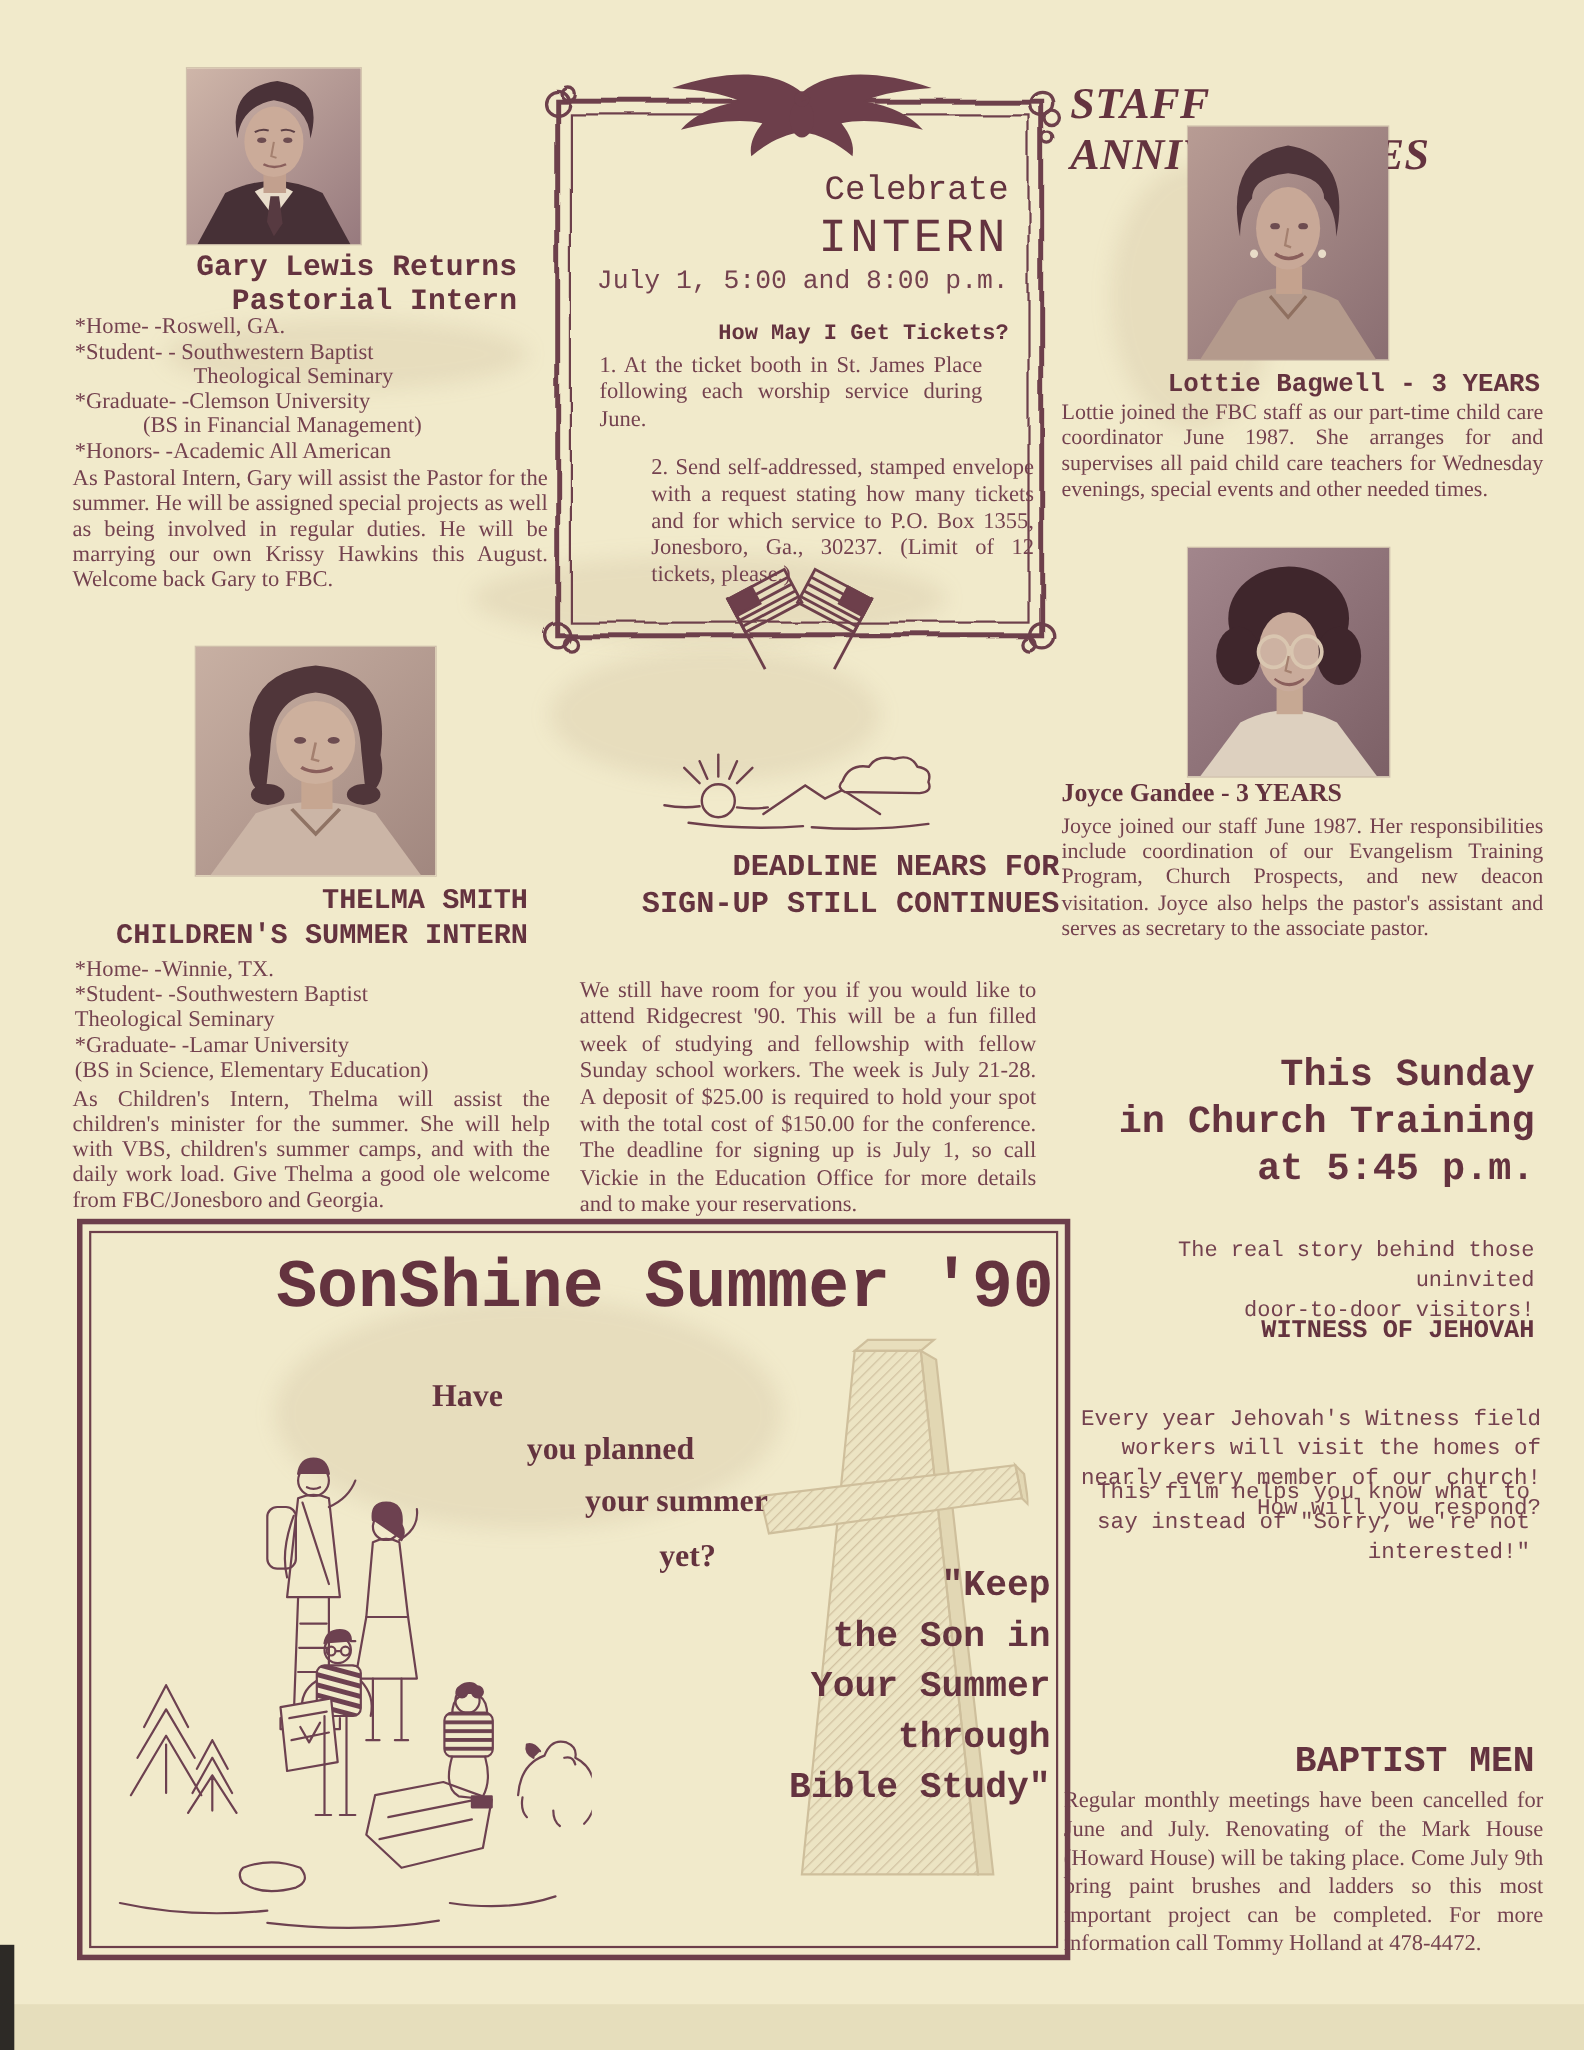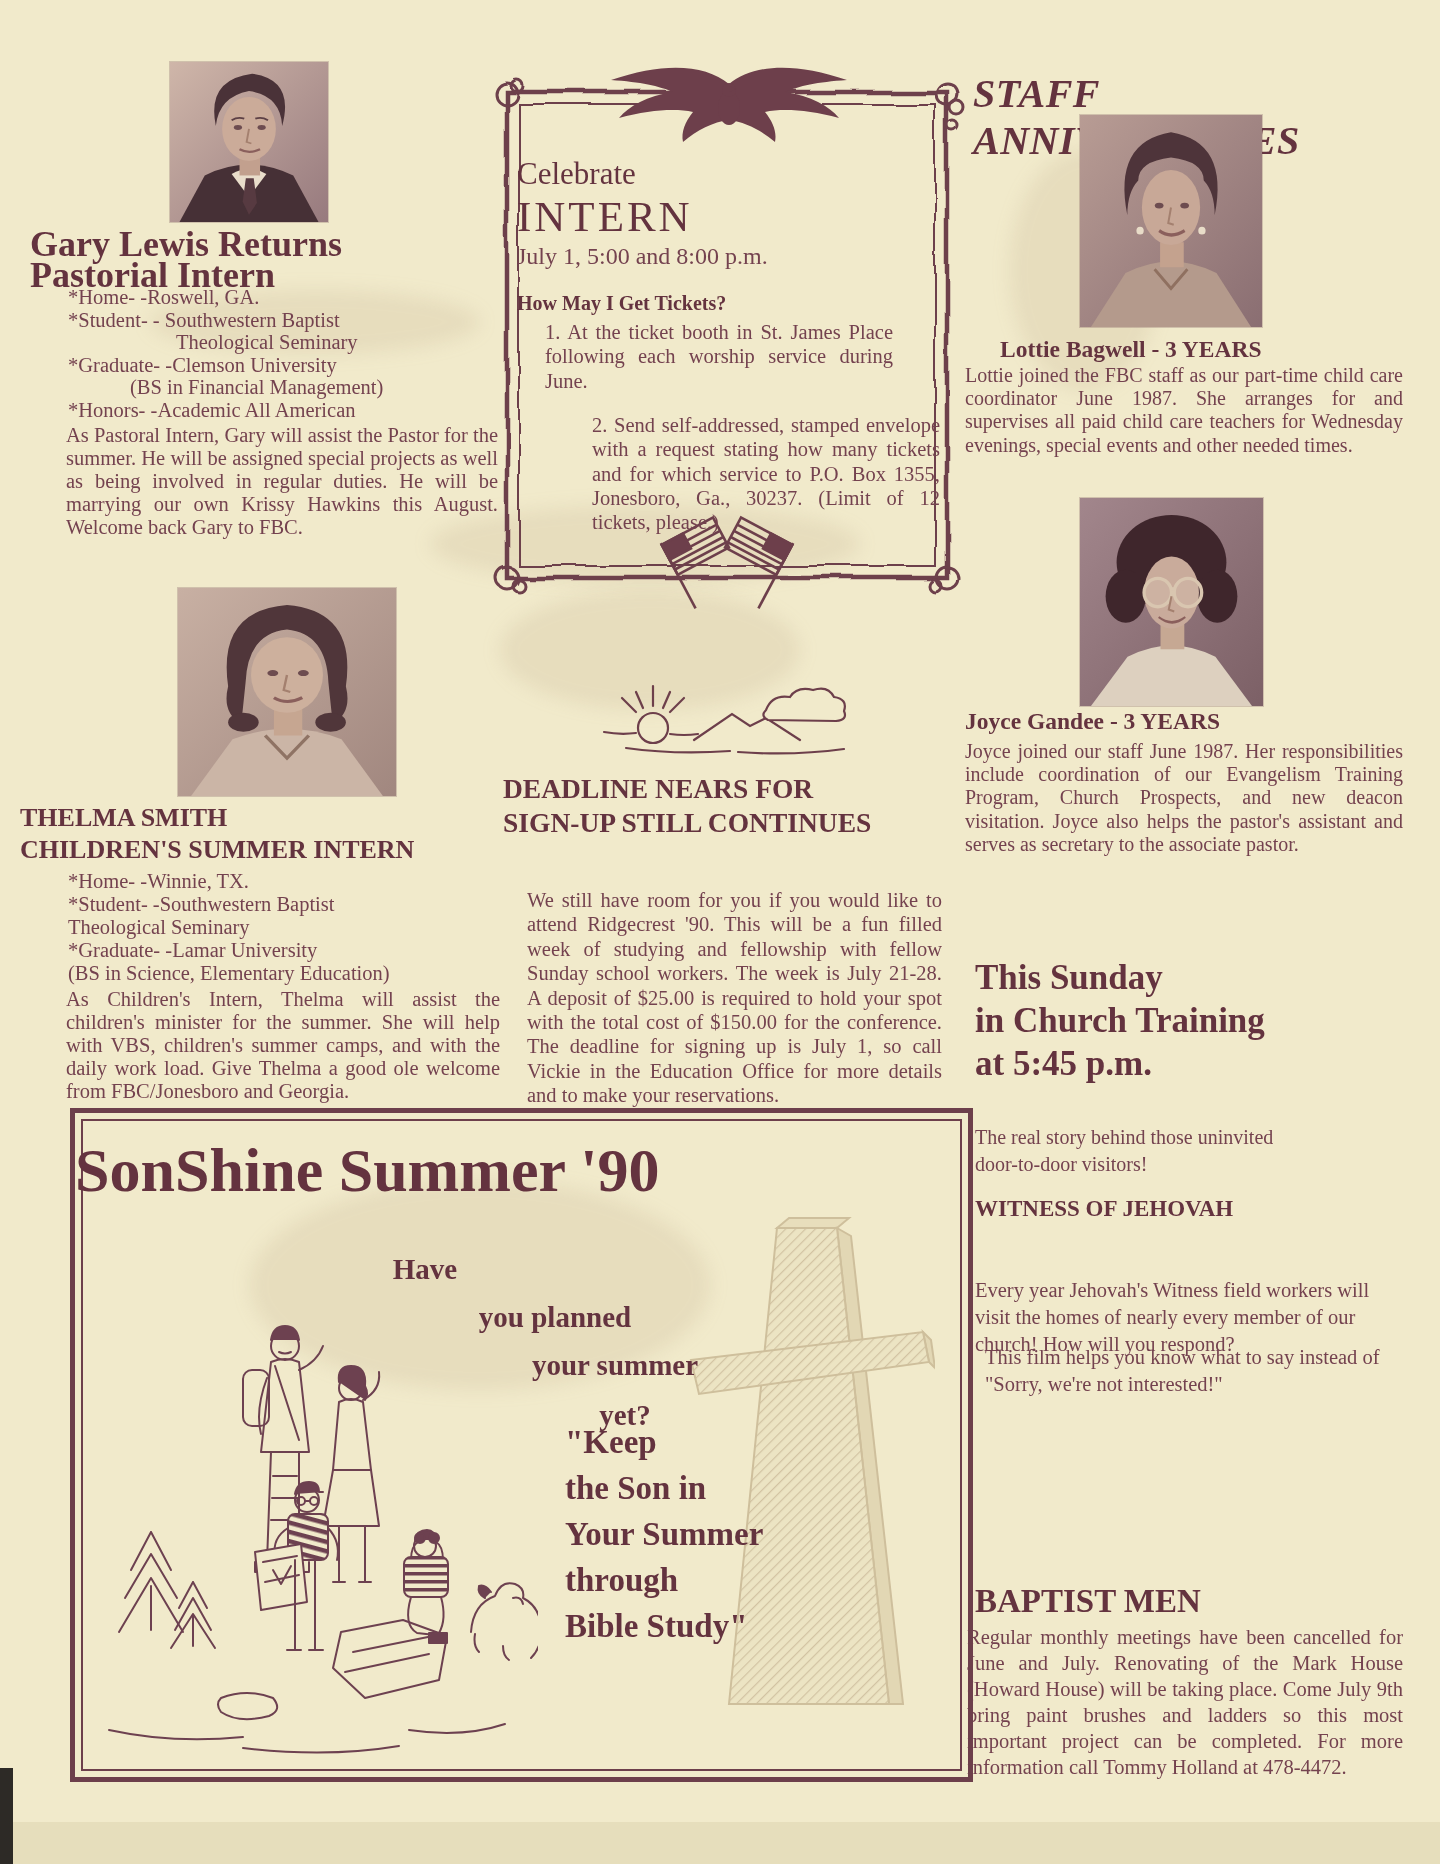--- a/index.html
+++ b/index.html
@@ -1,19 +1,19 @@
 <!DOCTYPE html>
 <html><head>
 <meta charset="utf-8">
 <style>
   html,body{margin:0;padding:0;background:#b8b0a0;}
   #page{position:relative;width:1440px;height:1864px;background:#f1eacb;overflow:hidden;
         font-family:"Liberation Serif","DejaVu Serif",serif;color:#74424f;}
   .abs{position:absolute;}
-  .ctr{text-align:left;}
+  .ctr{text-align:right;font-family:Liberation Mono, monospace;}
   .just{text-align:justify;}
   .b{font-weight:bold;}
   .dark{color:#64333f;}
   .body-txt{font-size:20.5px;line-height:23px;}
   .bio-line{white-space:nowrap;}
   .ind-1{padding-left:108px;}
   .ind-2{padding-left:62px;}
   .ghost{position:absolute;border-radius:50%;filter:blur(9px);background:rgba(168,142,108,0.14);pointer-events:none;}
   .photo{position:absolute;box-shadow:0 0 0 1px rgba(110,70,80,0.25);}
   .photo svg{display:block;width:100%;height:100%;}
@@ -49,21 +49,21 @@
       <ellipse cx="50" cy="46" rx="17" ry="22" fill="#cbab99"></ellipse>
       <path d="M29 44 Q23 12 52 8 Q79 12 71 44 Q70 23 50 20 Q31 24 29 44 Z" fill="#4a3238"></path>
       <ellipse cx="43" cy="45" rx="2.6" ry="1.7" fill="#6d4c50"></ellipse>
       <ellipse cx="58" cy="45" rx="2.6" ry="1.7" fill="#6d4c50"></ellipse>
       <path d="M39 40 q4 -2.5 8 -1 M54 39 q4 -1.5 8 1" stroke="#5d4045" stroke-width="1.3" fill="none"></path>
       <path d="M50 46 l-1.5 9 l3 1" stroke="#a4806f" stroke-width="1.2" fill="none"></path>
       <path d="M44 60 q6 3.5 13 0" stroke="#8a5f5c" stroke-width="1.5" fill="none"></path>
     </svg>
   </div>
 
-  <div class="abs ctr b dark" style="left:30px;top:229px;width:440px;font-size:36px;line-height:31px;">
+  <div class="abs ctr b dark" style="left:30px;top:229px;width:440px;font-size:27px;line-height:31px;">
     <div>Gary Lewis Returns</div>
     <div>Pastorial Intern</div>
   </div>
 
   <div class="abs body-txt" style="left:68px;top:286px;width:430px;line-height:22.5px;">
     <div class="bio-line">*Home- -Roswell, GA.</div>
     <div class="bio-line">*Student- - Southwestern Baptist</div>
     <div class="bio-line ind-1">Theological Seminary</div>
     <div class="bio-line">*Graduate- -Clemson University</div>
     <div class="bio-line ind-2">(BS in Financial Management)</div>

